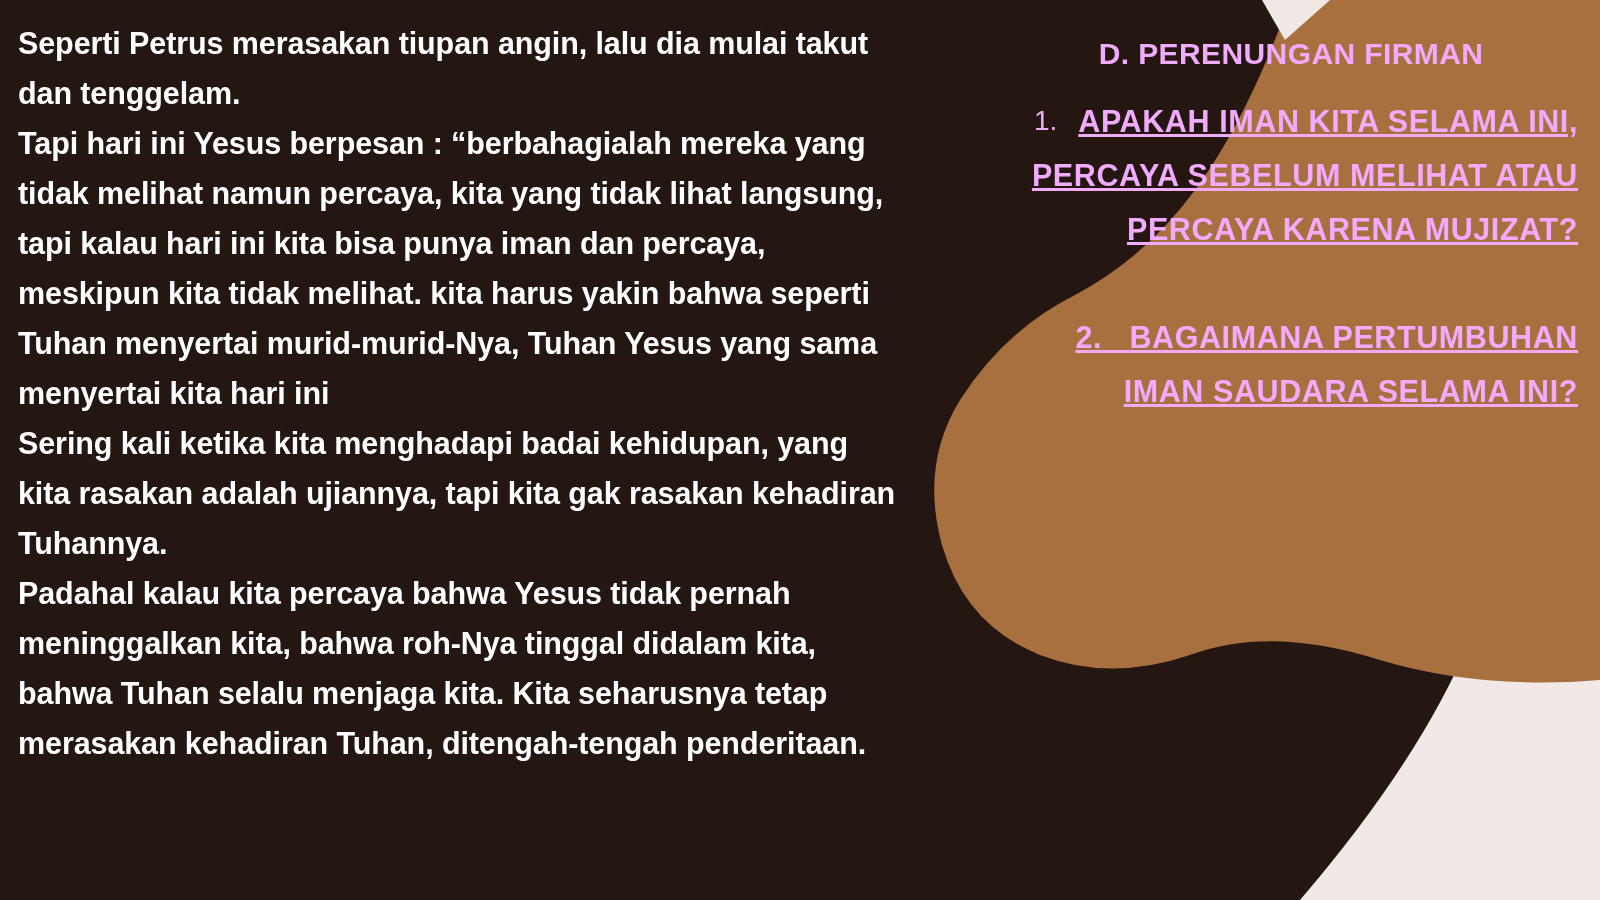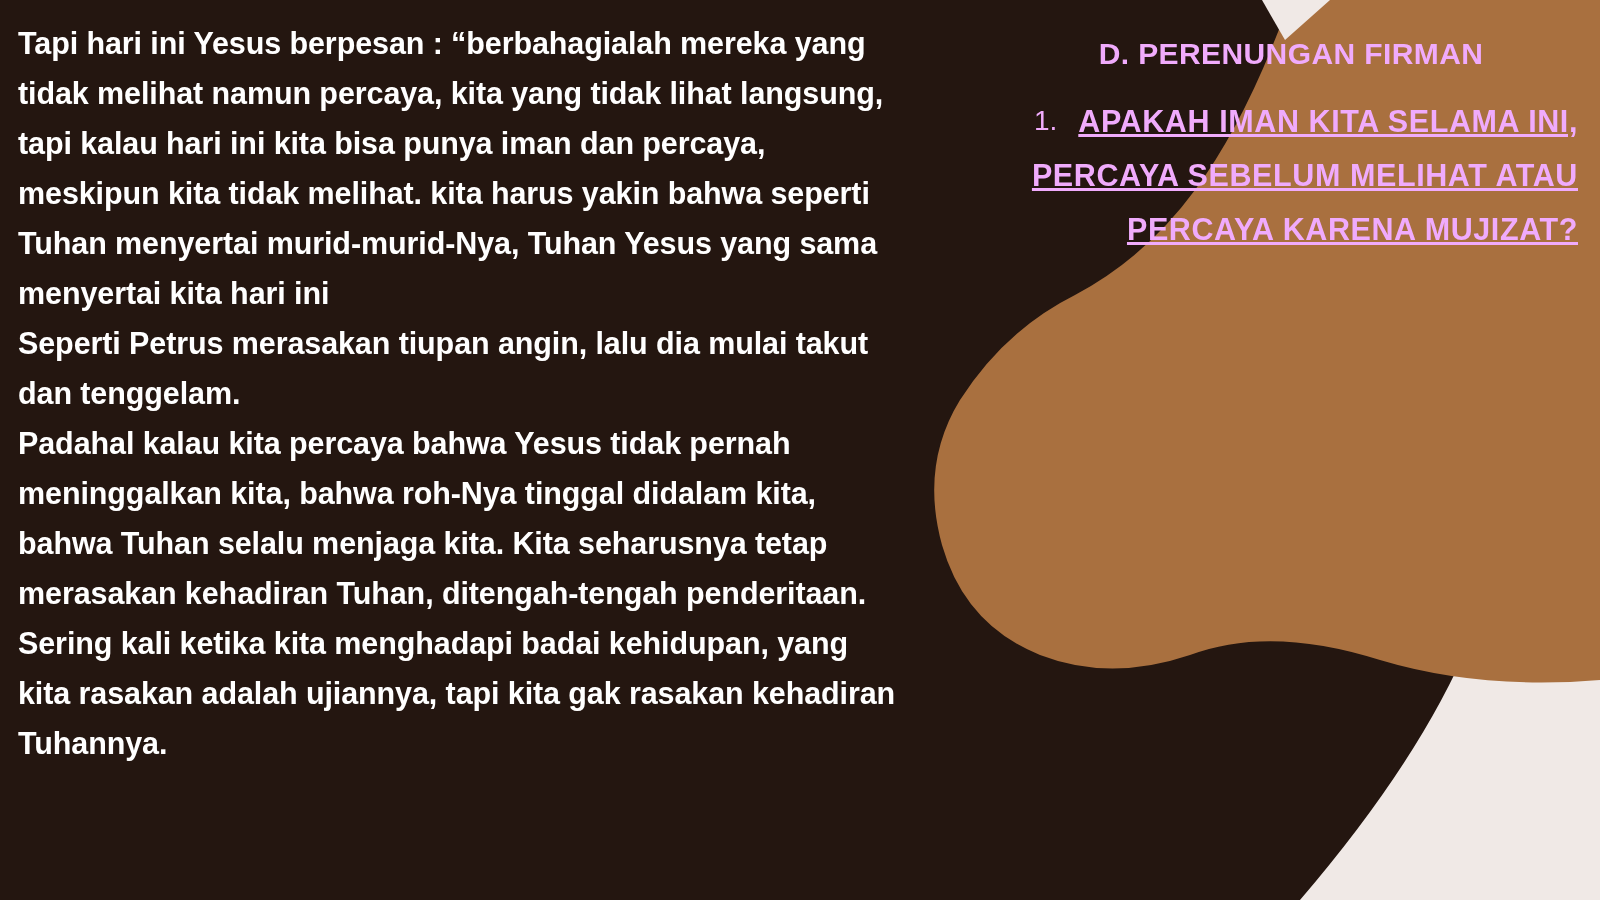--- a/index.html
+++ b/index.html
@@ -96,31 +96,34 @@
     <rect x="0" y="0" width="1600" height="900" fill="#241610"></rect>
 
     <path d="M1600,470 L1600,900 L1300,900 Q1420,760 1470,640 Q1530,520 1600,470 Z" fill="#f0e9e6"></path>
 
     <path d="M1290,0 L1600,0 L1600,680 Q1480,690 1380,660 Q1270,625 1190,655 Q1110,682 1040,655 Q965,625 942,545 Q920,465 960,400 Q1005,330 1075,295 Q1145,258 1195,190 Q1248,118 1290,0 Z" fill="#a9703f"></path>
 
     <path d="M1262,0 L1330,0 L1285,40 Z" fill="#f0e9e6"></path>
   </svg>
 
   <div id="left-text">
+    <p>Seperti Petrus merasakan tiupan angin, lalu dia mulai takut dan tenggelam.</p>
     <p>Tapi hari ini Yesus berpesan : “berbahagialah mereka yang tidak melihat namun percaya, kita yang tidak lihat langsung, tapi kalau hari ini kita bisa punya iman dan percaya, meskipun kita tidak melihat. kita harus yakin bahwa seperti Tuhan menyertai murid-murid-Nya, Tuhan Yesus yang sama menyertai kita hari ini</p>
-    <p>Seperti Petrus merasakan tiupan angin, lalu dia mulai takut dan tenggelam.</p>
+    <p>Sering kali ketika kita menghadapi badai kehidupan, yang kita rasakan adalah ujiannya, tapi kita gak rasakan kehadiran Tuhannya.</p>
     <p>Padahal kalau kita percaya bahwa Yesus tidak pernah meninggalkan kita, bahwa roh-Nya tinggal didalam kita, bahwa Tuhan selalu menjaga kita. Kita seharusnya tetap merasakan kehadiran Tuhan, ditengah-tengah penderitaan.</p>
-    <p>Sering kali ketika kita menghadapi badai kehidupan, yang kita rasakan adalah ujiannya, tapi kita gak rasakan kehadiran Tuhannya.</p>
   </div>
 
   <div id="right-col">
     <div id="section-heading">D. PERENUNGAN FIRMAN</div>
 
     <div class="q-block">
       <span class="q-num-left">1.</span>
       <span class="q-text">APAKAH IMAN KITA SELAMA INI, PERCAYA SEBELUM MELIHAT ATAU PERCAYA KARENA MUJIZAT?</span>
     </div>
 
     <div class="spacer"></div>
 
+    <div class="q-block">
+      <span class="q-text"><span>2.</span>&nbsp;&nbsp;&nbsp;<span>BAGAIMANA PERTUMBUHAN IMAN SAUDARA SELAMA   INI?</span></span>
+    </div>
   </div>
 
 </div>
 
 </body></html>

